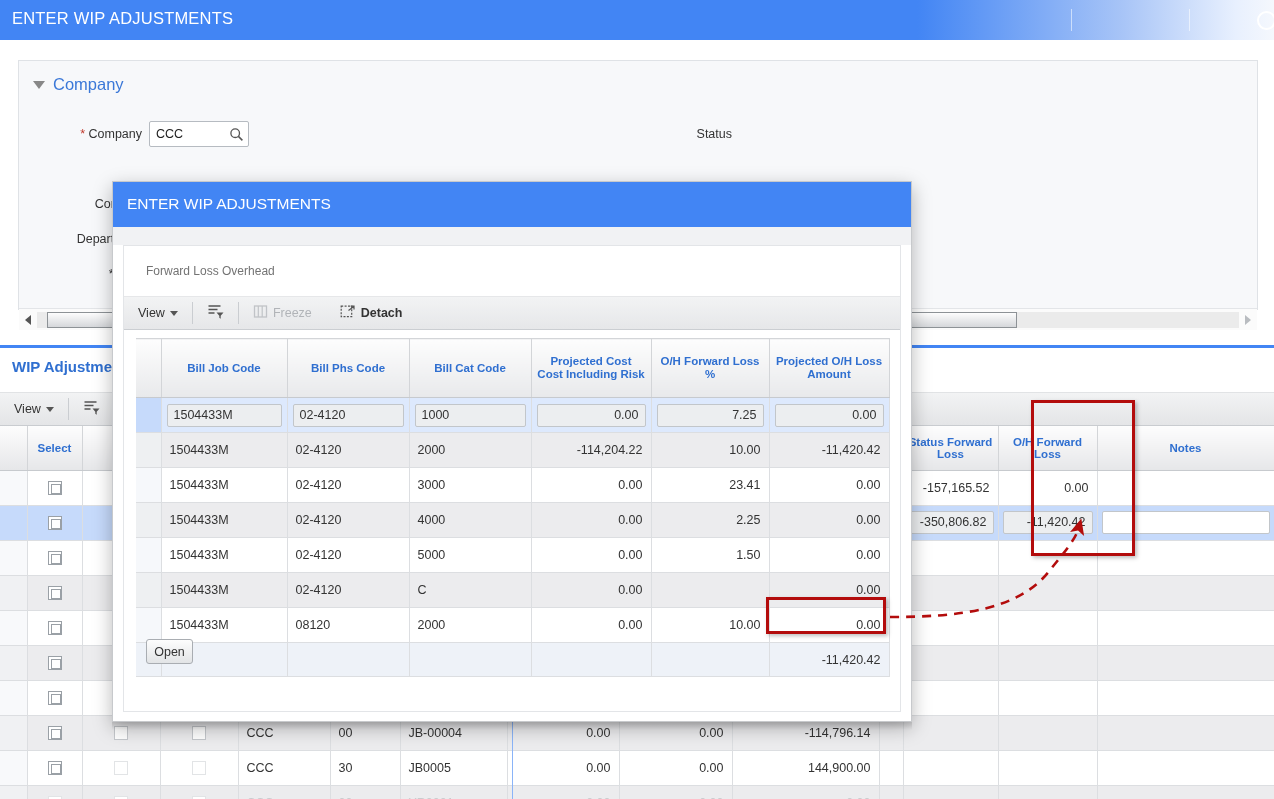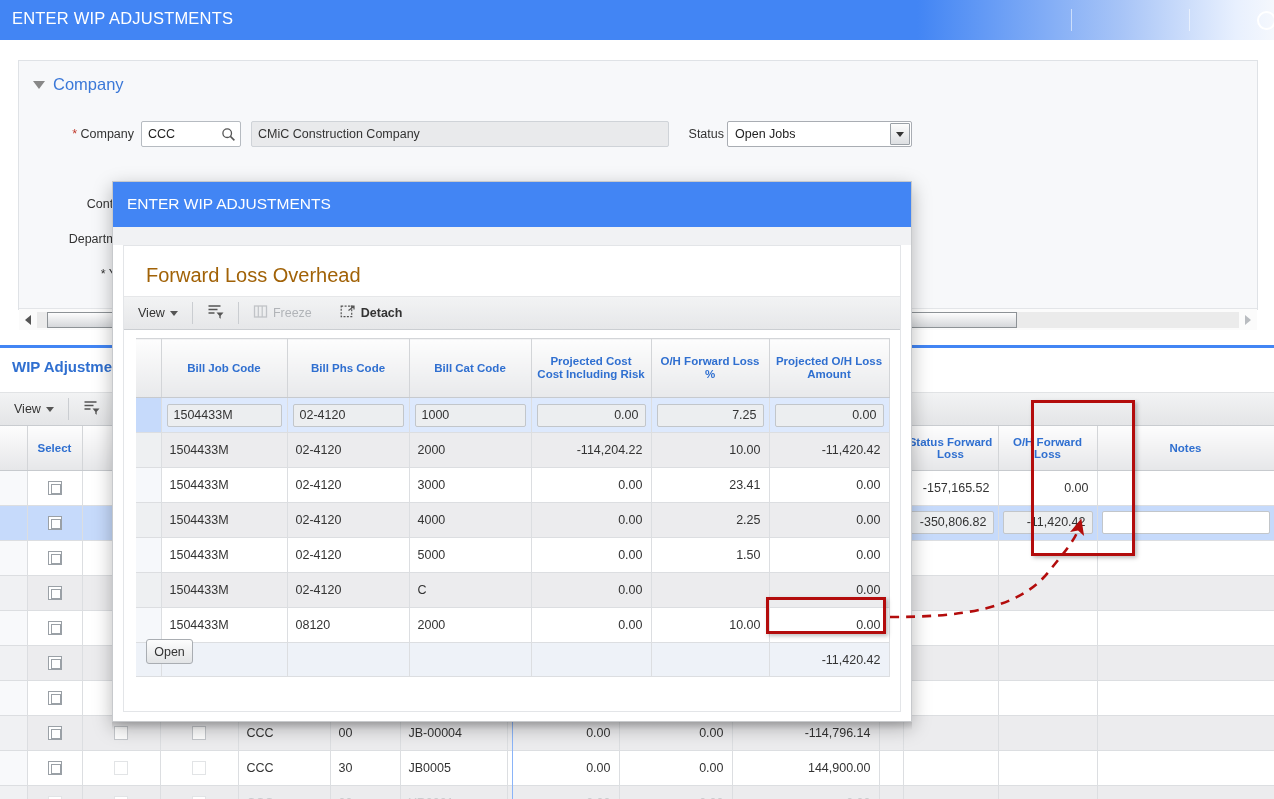--- a/index.html
+++ b/index.html
@@ -46,21 +46,21 @@
 
   
   .company-panel {
     position: absolute; left: 18px; top: 20px; width: 1240px; height: 250px;
     background: #f7f8fa; border: 1px solid #dfe2e6;
   }
   .panel-hdr { position: absolute; left: 14px; top: 14px; display: flex; align-items: center; gap: 8px; }
   .tri-down { width:0;height:0;border-left:6px solid transparent;border-right:6px solid transparent;border-top:8px solid #888; }
   .panel-title { color: #3b78d8; font-size: 16.5px; }
 
-  .frm-row { position: absolute; left: 0; width: 100%; height: 30px; }
+  .frm-row { position: absolute; left: 8px; width: 100%; height: 30px; }
   .frm-label {
     position: absolute; text-align: right; font-size: 12.5px; color: #333;
     line-height: 26px; white-space: nowrap;
   }
   .frm-label .req { color:#c0392b; }
   .lov {
     position: absolute; height: 26px; width: 100px;
     border: 1px solid #b6bbc1; background: #fff; border-radius: 2px;
     font-size: 12.5px; color: #222; padding: 0 22px 0 6px; line-height: 24px;
   }
@@ -162,21 +162,21 @@
   }
   .modal-hdr {
     position: absolute; left:0; top:0; width: 798px; height: 45px; background: #4285f4;
   }
   .modal-title { position: absolute; left: 14px; top: 13px; color:#fff; font-size: 15.5px; }
   .modal-sub { position: absolute; left:0; top:45px; width:798px; height:18px; background:#f1f2f4; }
   .modal-card {
     position: absolute; left: 10px; top: 63px; width: 778px; height: 467px;
     background: #ffffff; border: 1px solid #e3e5e8;
   }
-  .fl-title { position: absolute; left: 22px; top: 18px; font-size: 20px; color: #a16207; }
+  .fl-title { position: absolute; left: 22px; top: 18px; font-size: 12px; color: #737373; }
   .fl-toolbar {
     position: absolute; left: 0; top: 50px; width: 776px; height: 34px;
     background: linear-gradient(#f2f3f4,#e6e7e9); border-top:1px solid #e6e7e9; border-bottom: 1px solid #cbced2;
     display:flex; align-items:center;
   }
   .fl-toolbar .tb-item.dis { color: #b1b4b8; }
 
   .mgrid { position: absolute; left: 12px; top: 92px; width: 753px; }
   .mgrid table { border-collapse: collapse; table-layout: fixed; width: 753px; }
   .mgrid th {
@@ -305,28 +305,21 @@
         </div>
         <div class="lov" style="left:122px; top:0">
           <span>CCC</span>
           <span class="lov-ico">
             <svg width="15" height="15" viewBox="0 0 15 15">
                 <circle cx="6.2" cy="6.2" r="4.3" fill="none" stroke="#555" stroke-width="1.3"></circle>
                 <path d="M9.4 9.4l4 4" stroke="#555" stroke-width="1.5"></path>
               </svg>
           </span>
         </div>
-        <div class="rdonly" style="left:232px; top:0; width:418px">CMiC Construction Company</div>
         <div class="frm-label" style="left:650px; width:55px; top:0">Status</div>
-        <div class="sel-wrap" style="left:708px; top:0">
-          <span class="sel-val">Open Jobs</span>
-          <span class="sel-btn">
-              <span class="sel-caret"></span>
-            </span>
-        </div>
       </div>
 
 
       <div class="frm-row" style="top:130px">
         <div class="frm-label" style="left:20px; width:95px; top:0">Contract</div>
       </div>
 
       <div class="frm-row" style="top:165px">
         <div class="frm-label" style="left:14px; width:101px; top:0">Department</div>
       </div>

